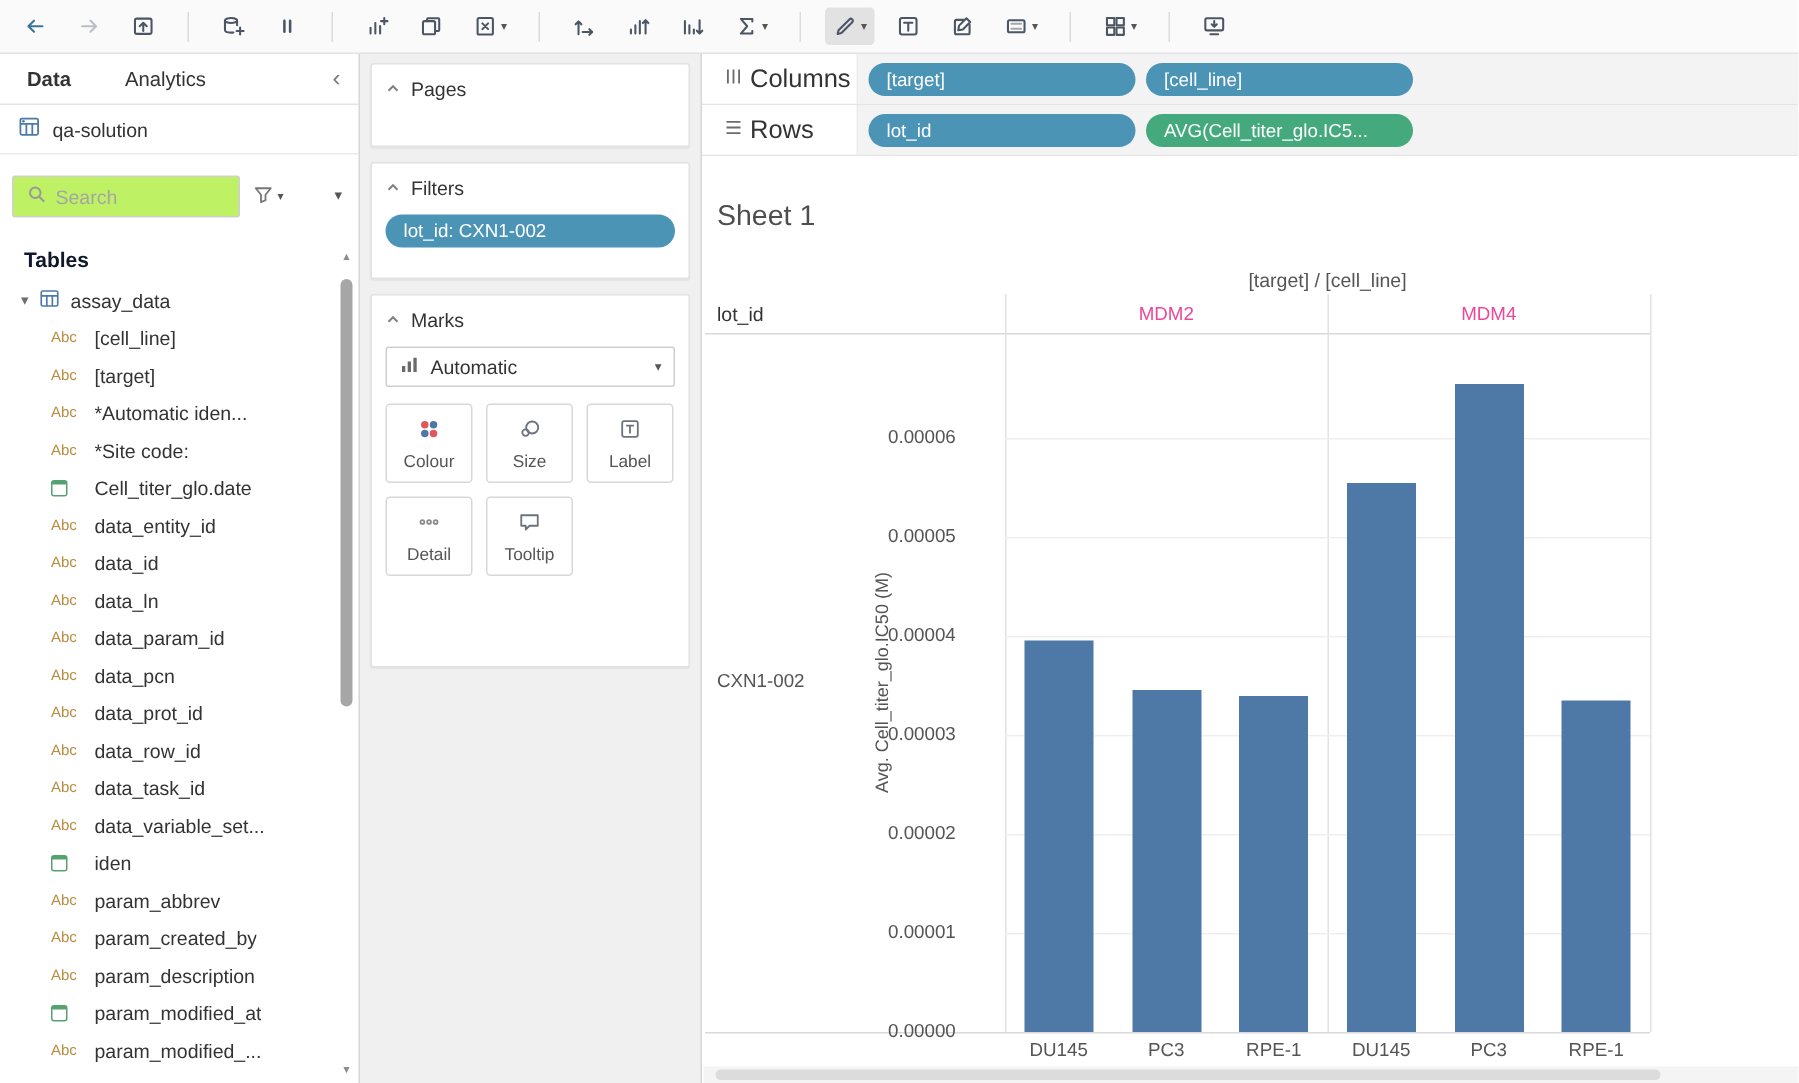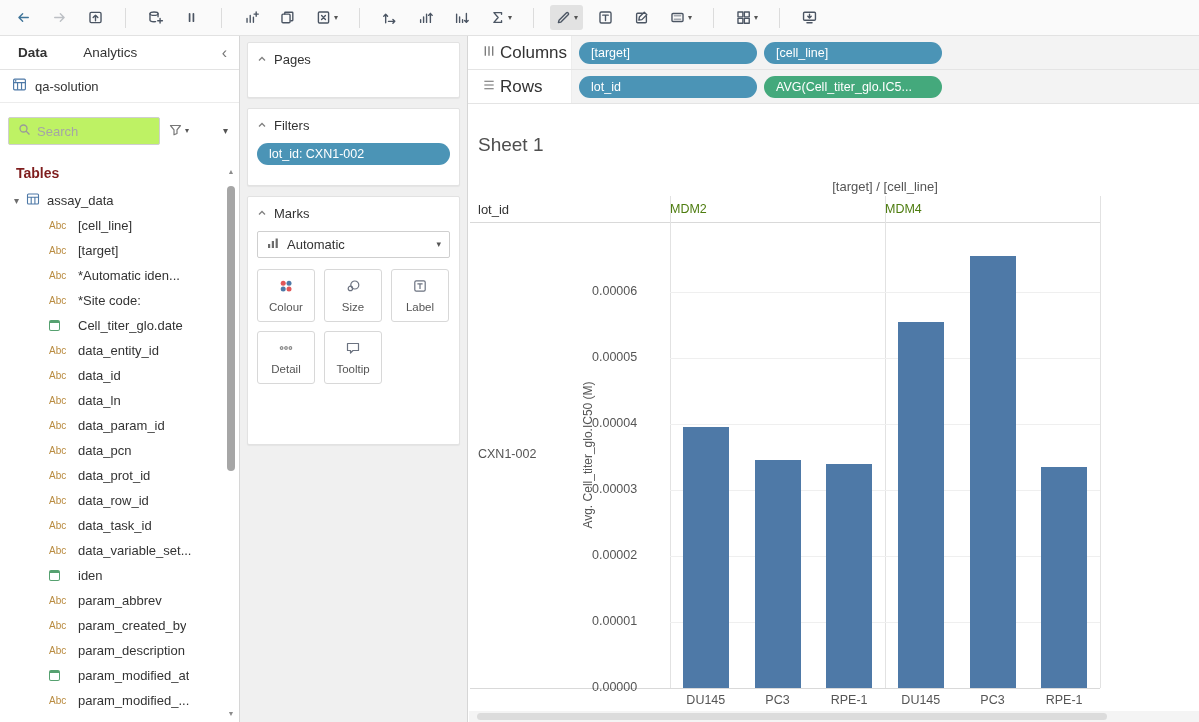--- a/index.html
+++ b/index.html
@@ -20,24 +20,24 @@
 .tabs{height:34px;display:flex;align-items:stretch;border-bottom:1px solid #e3e3e3}
 .tab{display:flex;align-items:center;padding:0 18px;font-size:13.5px;color:#333}
 .tab.active{font-weight:700}
 .tab-collapse{margin-left:auto;display:flex;align-items:center;padding:0 12px;color:#777;font-size:16px}
 .datasource{height:33px;display:flex;align-items:center;gap:8px;padding:0 12px;border-bottom:1px solid #ececec}
 .search-row{display:flex;align-items:center;padding:14px 8px 10px 8px;gap:5px}
 .search-box{flex:0 0 152px;height:28px;border:1px solid #cfcfcf;border-radius:2px;display:flex;align-items:center;padding:0 9px;gap:6px;background:#bef264}
 .search-box input{border:none;outline:none;width:100%;font-size:13px;color:#333;font-family:inherit;background:transparent}
 .search-box input::placeholder{color:#a5a5a5}
 .icon-btn{display:flex;align-items:center;gap:2px;padding:3px;color:#666}
-.tables-header{font-size:14px;font-weight:700;color:#7f1d1d;padding:10px 16px 6px}
+.tables-header{font-size:14px;font-weight:700;color:#0f172a;padding:10px 16px 6px}
 .table-row{height:26px;display:flex;align-items:center;gap:7px;padding-left:14px}
 .tchev{color:#6d6d6d;font-size:10px}
-.field-row{height:25px;display:flex;align-items:center;gap:7px;padding-left:49px;padding-right:16px;white-space:nowrap}
+.field-row{height:25px;display:flex;align-items:center;gap:7px;padding-left:34px;padding-right:16px;white-space:nowrap}
 .ficon{width:22px;flex:none;display:flex;align-items:center}
 .ficon.abc{font-size:10px;color:#b98b3f}
 .cal{display:block;width:11px;height:11px;border:1px solid #56a170;border-top-width:3px;border-radius:2px}
 .field-label{font-size:13px;color:#333;overflow:hidden;text-overflow:ellipsis}
 .vscroll{position:absolute;top:130px;right:3px;width:10px;bottom:0}
 .vscroll .arr{position:absolute;left:0;width:10px;height:12px;color:#8b8b8b;font-size:7px;text-align:center;line-height:12px;background:#fff}
 .arr.up{top:0}.arr.down{bottom:2px}
 .vthumb{position:absolute;left:1px;top:20px;width:8px;height:285px;background:#a6a6a6;border-radius:4px}
 
 
@@ -69,21 +69,21 @@
 .chart{position:absolute;top:0;left:0;width:1199px;height:722px;pointer-events:none}
 .chart-title{position:absolute;left:670px;width:430px;top:179px;text-align:center;font-size:13px;color:#555}
 .row-head{position:absolute;left:478px;top:202px;font-size:13px;color:#333}
 .row-value{position:absolute;left:478px;top:447px;font-size:12.5px;color:#555}
 .ylabel{position:absolute;left:588px;top:455px;transform:translate(-50%,-50%) rotate(-90deg);font-size:12px;color:#555;white-space:nowrap}
 .h-line{position:absolute;background:#d9d9d9;height:1px}
 .v-line{position:absolute;background:#e2e2e2;width:1px}
 .gridline{position:absolute;height:1px;background:#efefef}
 .ytick{position:absolute;left:592px;width:68px;text-align:left;font-size:12.5px;color:#555}
 .xcat{position:absolute;top:693px;width:70px;text-align:center;font-size:12.5px;color:#555}
-.panel-head{position:absolute;top:202px;font-size:12.5px;color:#4d7c0f}
+.panel-head{position:absolute;top:202px;text-align:center;font-size:12.5px;color:#ec4899}
 .bar{position:absolute;width:46px}
 .hscroll{position:absolute;left:469px;right:0;bottom:0;height:11px;background:#f4f4f4}
 .hthumb{position:absolute;left:8px;width:630px;top:2px;height:7px;background:#dcdcdc;border-radius:4px}
 </style>
 </head>
 <body>
 
 <div class="toolbar">
     <div class="tb-btn">
       <span class="tbicon">

